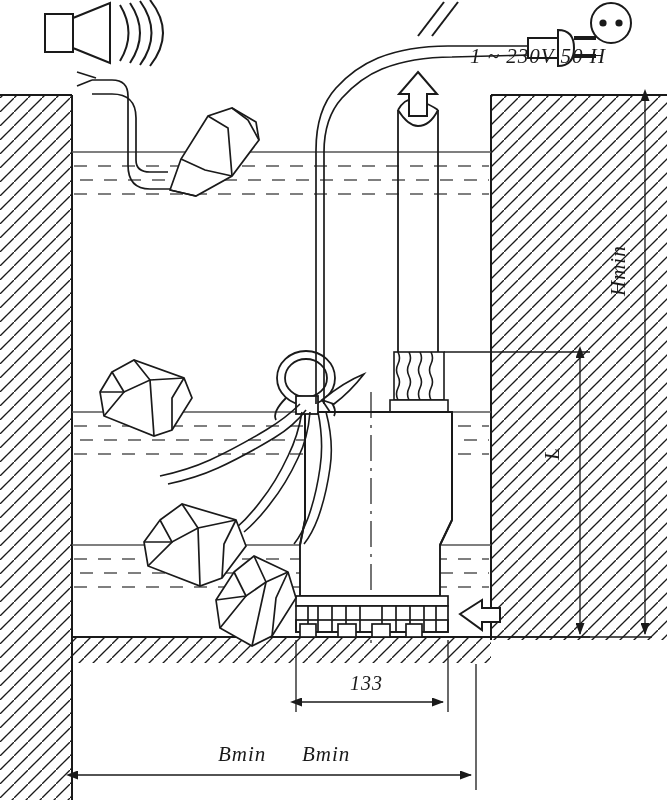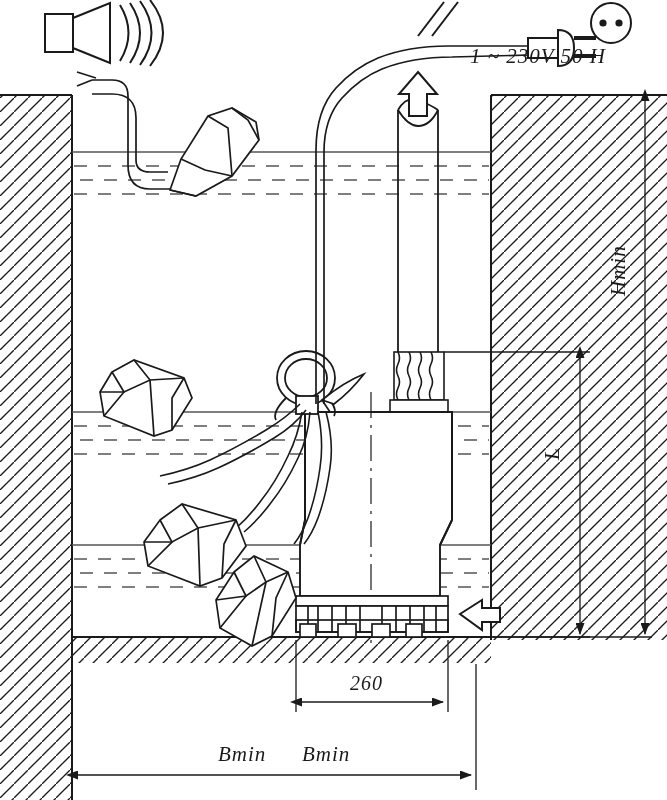--- a/index.html
+++ b/index.html
@@ -256,21 +256,21 @@
   <g stroke="#1a1a1a" stroke-width="1.3" fill="none">
     <line x1="72" y1="664" x2="72" y2="790"></line>
     <line x1="476" y1="664" x2="476" y2="790"></line>
     <line x1="77" y1="775" x2="471" y2="775" marker-start="url(#arrHeadR)" marker-end="url(#arrHead)"></line>
   </g>
 
 </svg>
 
 <div class="lbl" id="spec-text">1 ~ 230V 50 H</div>
 
-<div class="lbl" id="dim-165">260</div>
+<div class="lbl" id="dim-165">133</div>
 
 <div class="lbl" id="dim-hmin">Hmin</div>
 
 <div class="lbl" id="dim-l">L</div>
 
 <div class="lbl" id="dim-bmin-1">Bmin</div>
 
 <div class="lbl" id="dim-bmin-2">Bmin</div>
 
 </div>

